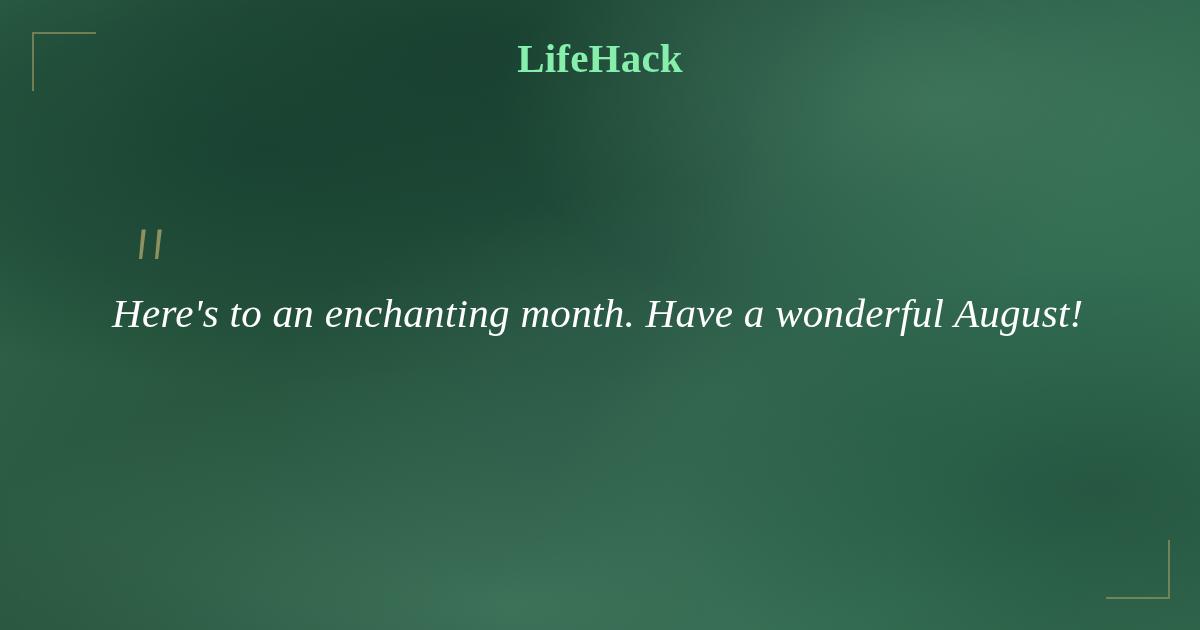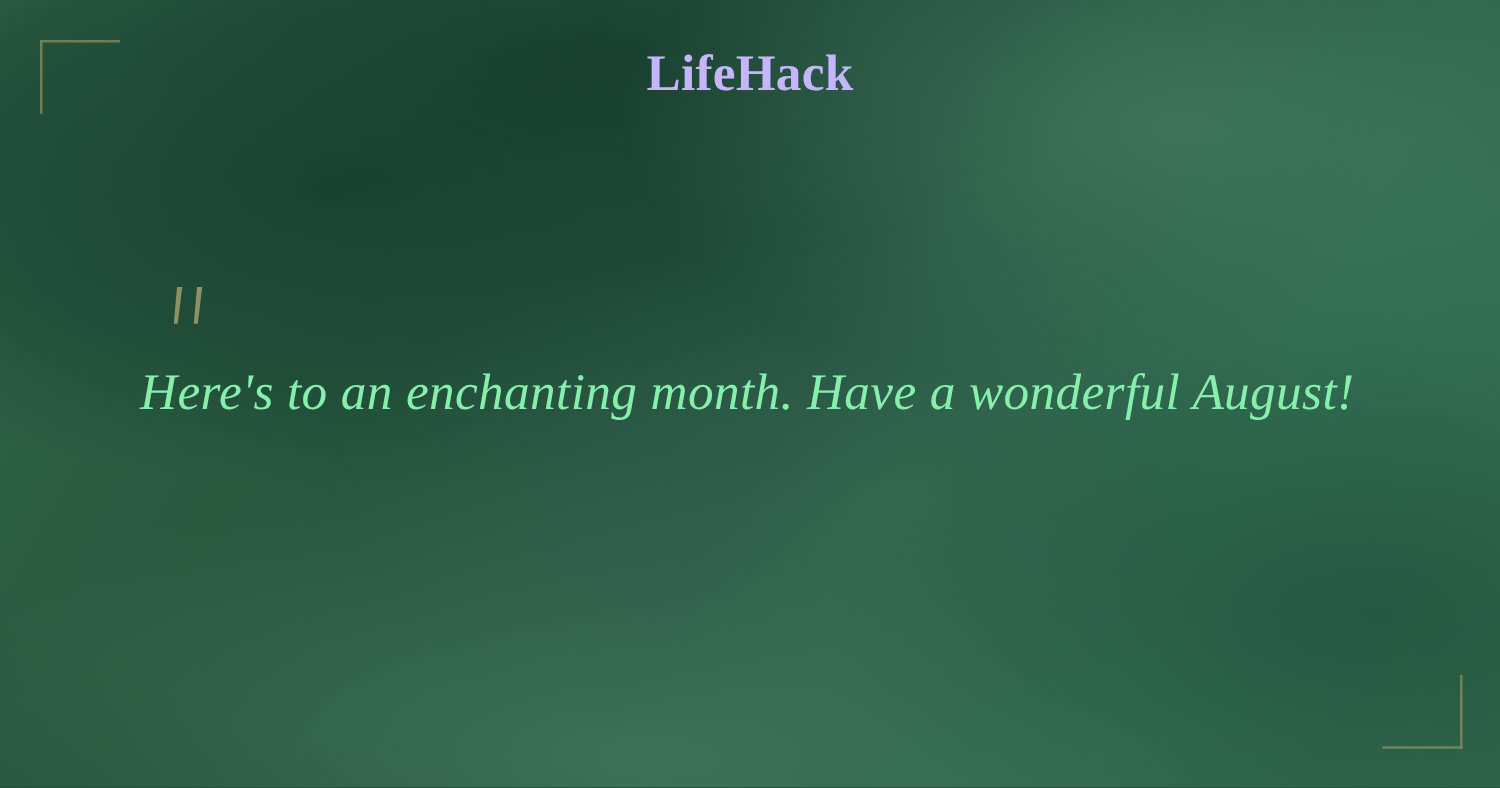--- a/index.html
+++ b/index.html
@@ -83,21 +83,21 @@
   #brand-logo {
     position: absolute;
     top: 36px;
     left: 0;
     width: 1200px;
     text-align: center;
     font-family: "Liberation Serif", "DejaVu Serif", serif;
     font-size: 41px;
     font-weight: 700;
     letter-spacing: 0.2px;
-    color: #c4b5fd;
+    color: #86efac;
     line-height: 1.1;
   }
 
   
   #quote-mark {
     position: absolute;
     left: 132px;
     top: 228px;
     width: 44px;
     height: 42px;
@@ -110,21 +110,21 @@
   #quote-text {
     position: absolute;
     left: 112px;
     top: 288px;
     width: 1010px;
     font-family: "Liberation Serif", "DejaVu Serif", serif;
     font-style: italic;
     font-size: 41px;
     font-weight: 400;
     letter-spacing: 0.3px;
-    color: #86efac;
+    color: #ffffff;
     line-height: 1.26;
     white-space: nowrap;
   }
 </style>
 </head>
 <body>
 
 <div id="card">
 
   <div class="bg-layer" id="bg-base"></div>

